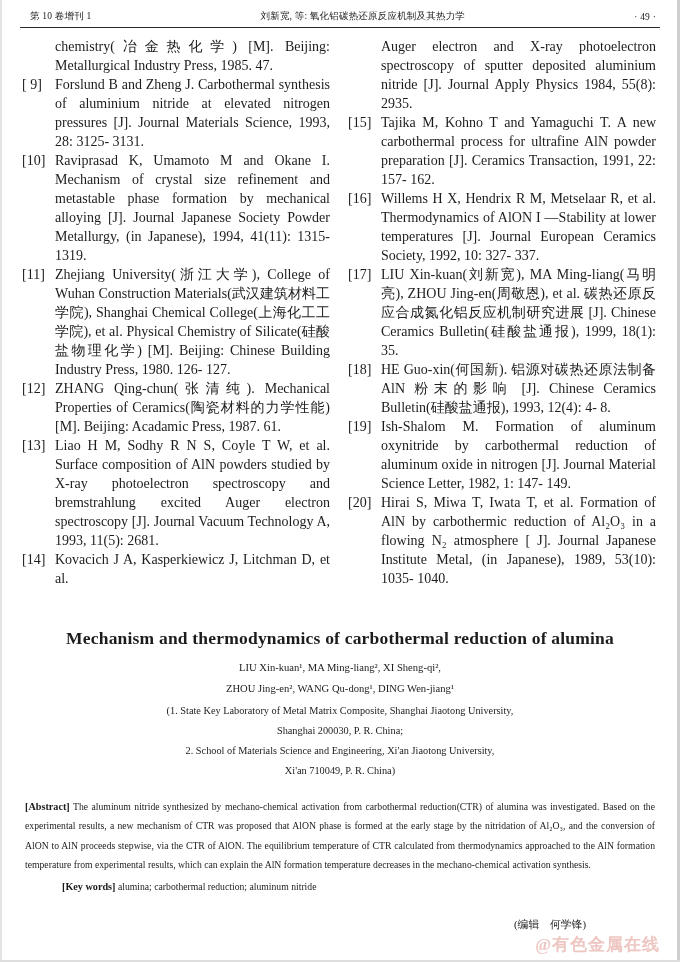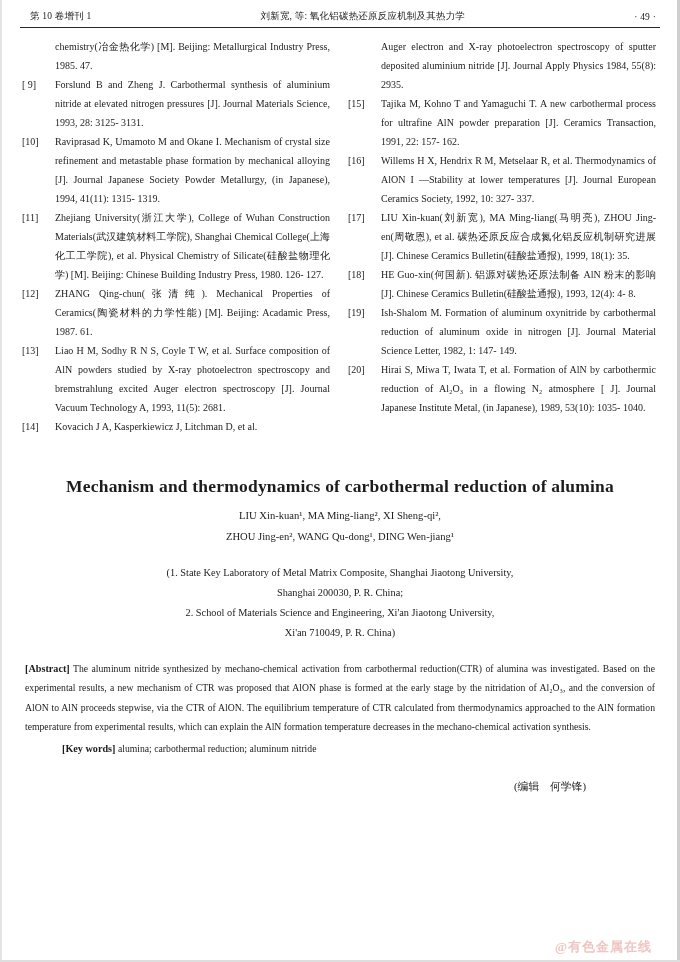--- a/index.html
+++ b/index.html
@@ -20,58 +20,58 @@
     display:flex; justify-content:space-between; align-items:center;
     padding:10px 24px 4px 30px;
     font-size:9.5px; letter-spacing:.2px;
   }
   .page-header .hdr-center { flex:1; text-align:center; }
   .hdr-rule { border-bottom:1.6px solid #2a2a2a; margin:0 20px; }
 
   .refs {
     display:flex; gap:18px;
     padding:9px 24px 0 22px;
-    font-size:10px; line-height:19px;
+    font-size:14px; line-height:19px;
   }
   .ref-col { width:50%; }
   .ref { display:flex; }
   .ref-num { width:33px; flex-shrink:0; }
   .ref-text { flex:1; text-align:justify; }
 
   .article-title {
     margin:40px 30px 0 30px;
     text-align:center;
     font-size:17.5px; font-weight:bold;
     letter-spacing:.2px;
   }
   .authors {
     margin-top:8px; text-align:center;
     font-size:10.6px; line-height:21px;
   }
   .affiliations {
-    margin-top:16px; text-align:center;
+    margin-top:2px; text-align:center;
     font-size:10.3px; line-height:20px;
   }
   .abstract {
     margin:16px 25px 0 25px;
     font-size:9.7px; line-height:19.3px;
     text-align:justify;
   }
   .abstract b, .keywords b { font-size:10.2px; }
   .keywords {
     margin:3px 25px 0 25px;
     font-size:9.7px; line-height:19px;padding-left:37px;
   }
   .editor-note {
     margin-top:22px; padding-right:94px;
     text-align:right; font-size:10.8px;
   }
   .watermark {
-    position:absolute; right:28px; bottom:6px;
-    font-size:13px; letter-spacing:1px;
+    position:absolute; right:20px; bottom:6px;
+    font-size:17px; letter-spacing:1px;
     font-weight:bold;
   }
 </style>
 </head>
 <body>
 
 <div class="edge-left"></div>
 <div class="edge-right"></div>
 <div class="edge-bottom"></div>
 

